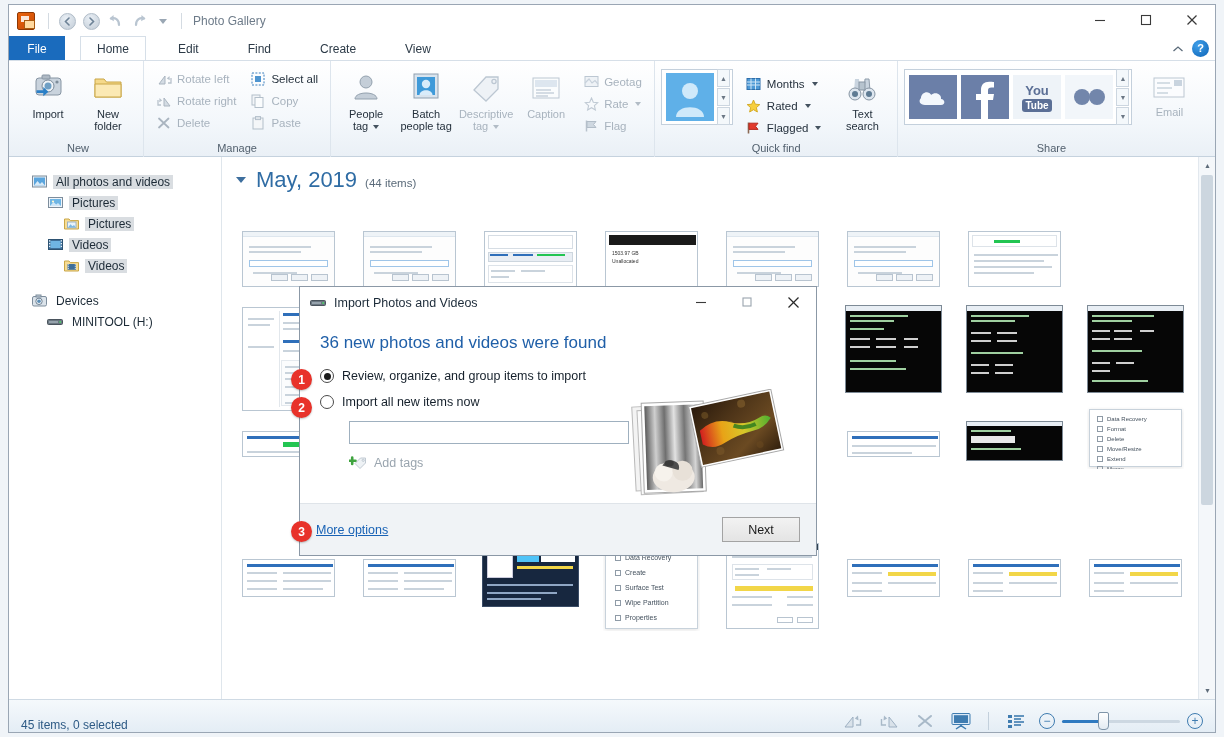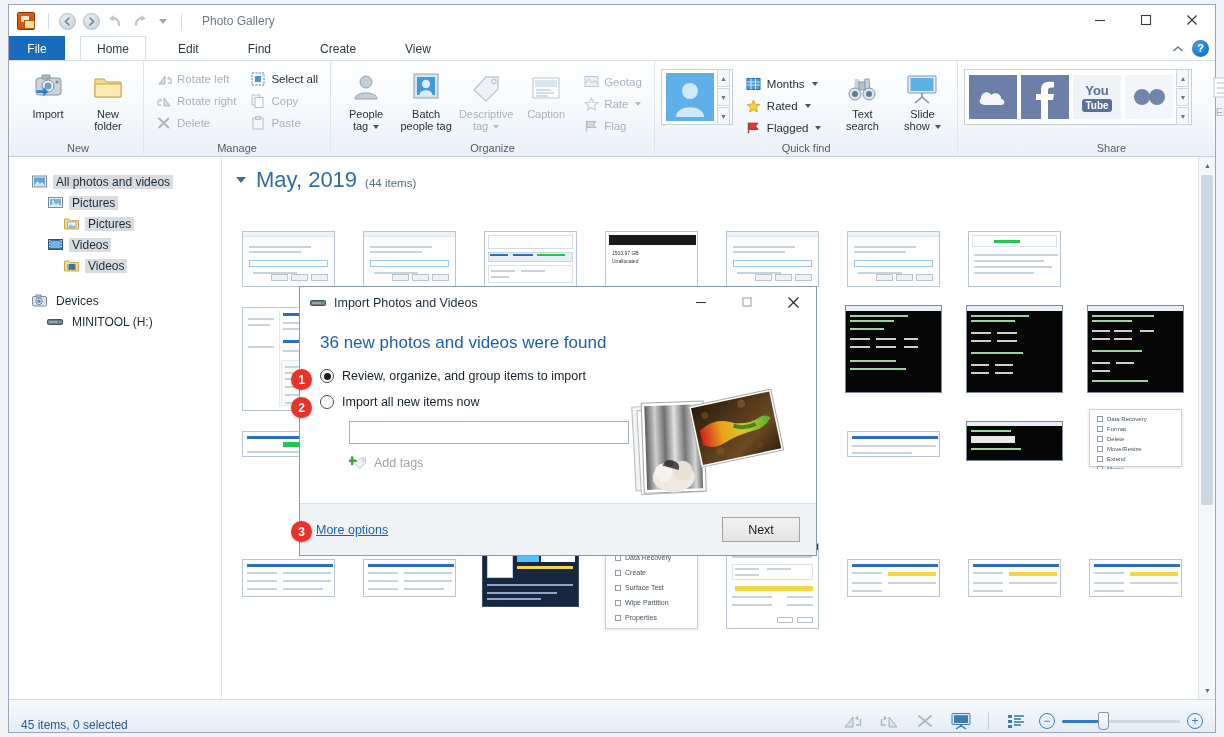--- a/index.html
+++ b/index.html
@@ -60,21 +60,21 @@
   }
   .circ {
     width:17px;height:17px;border-radius:50%;
     background: radial-gradient(circle at 40% 30%, #e9eff5, #c2ccd6);
     border:1px solid #b0bcc8;
     display:flex;align-items:center;justify-content:center;
     font-size:11px;color:#8fa0b0; line-height:1;
   }
   .tri-down { width:0;height:0;border-left:4px solid transparent;border-right:4px solid transparent;border-top:5px solid #9aa7b4; }
   .qat-title {
-    font-size: 12px; color:#6d7b89; margin-left: 13px;
+    font-size: 12px; color:#6d7b89; margin-left: 4px;
   }
   .wincontrols {
     position:absolute; right:0; top:0; display:flex;
   }
   .wc {
     width:46px;height:30px;display:flex;align-items:center;justify-content:center;
     font-size:15px;color:#444; cursor:default;
   }
 
   
@@ -574,21 +574,20 @@
               <span class="ic">
                 <svg width="15" height="14" viewBox="0 0 15 14">
                     <path d="M2.5 1.5 L2.5 12.5" stroke="#b8c2cc" stroke-width="1.5"></path>
                     <path d="M3 2.5 L12 2.5 L9.5 5.5 L12 8.5 L3 8.5 Z" fill="#cfd8e1" stroke="#b2bdc8"></path>
                   </svg>
               </span>
               <span>Flag</span>
             </div>
           </div>
         </div>
-        <div class="rgroup-label">Organize</div>
       </div>
 
       <div class="rgroup">
         <div class="rgroup-body" style="padding-top:8px">
           <div class="gallerybox">
             <div class="tile">
               <svg width="48" height="48" viewBox="0 0 48 48">
                 <rect x="0" y="0" width="48" height="48" fill="#5fb0e8"></rect>
                 <circle cx="24" cy="18" r="8" fill="#cfe9fa"></circle>
                 <path d="M10 44 C10 31 38 31 38 44 Z" fill="#cfe9fa"></path>
@@ -640,32 +639,20 @@
             <svg width="34" height="32" viewBox="0 0 34 32">
               <path d="M10 6 L14 6 L15 18 L9 18 Z" fill="#c9d4df" stroke="#8f9da b"></path>
               <path d="M24 6 L20 6 L19 18 L25 18 Z" fill="#c9d4df" stroke="#8f9dab"></path>
               <circle cx="10" cy="21" r="6" fill="#dde6ef" stroke="#8795a3"></circle>
               <circle cx="24" cy="21" r="6" fill="#dde6ef" stroke="#8795a3"></circle>
               <circle cx="10" cy="21" r="3" fill="#5e7b93"></circle>
               <circle cx="24" cy="21" r="3" fill="#5e7b93"></circle>
               <rect x="14" y="9" width="6" height="8" fill="#b6c3ce" stroke="#8795a3"></rect>
             </svg>
             <div class="lbl">Text search</div>
-          </div>
-          <div class="bigbtn">
-            <svg width="36" height="32" viewBox="0 0 36 32">
-              <rect x="4" y="3" width="28" height="17" rx="1" fill="#e4edf5" stroke="#8795a3"></rect>
-              <rect x="6.5" y="5" width="23" height="13" fill="#5fb0e8"></rect>
-              <path d="M18 20 L18 25" stroke="#8795a3" stroke-width="1.6"></path>
-              <path d="M11 30 L18 24 L25 30" stroke="#8795a3" stroke-width="1.6" fill="none"></path>
-            </svg>
-            <div class="lbl">
-              <span>Slide show</span>
-              <span class="caret" style="display:inline-block;vertical-align:middle"></span>
-            </div>
           </div>
         </div>
         <div class="rgroup-label">Quick find</div>
       </div>
 
       <div class="rgroup">
         <div class="rgroup-body" style="padding-top:8px">
           <div class="gallerybox">
             <div class="tile">
               <svg width="48" height="44" viewBox="0 0 48 44">

